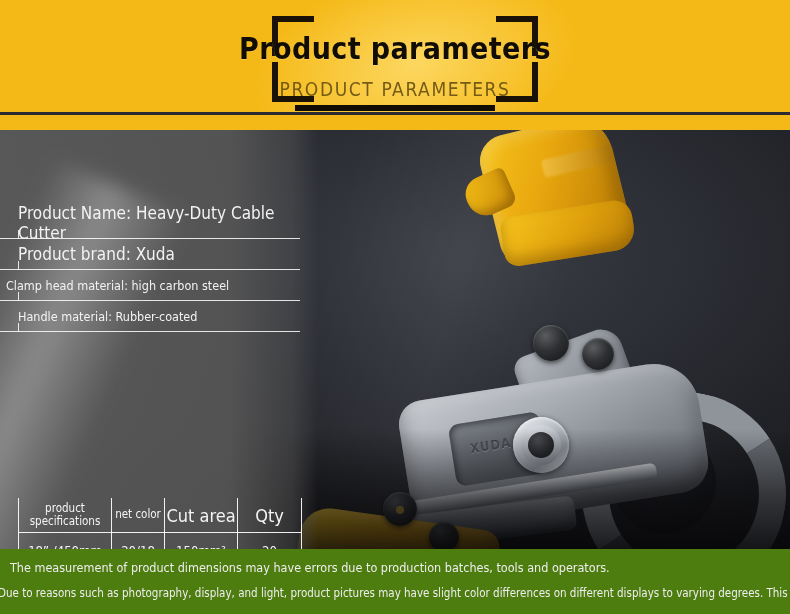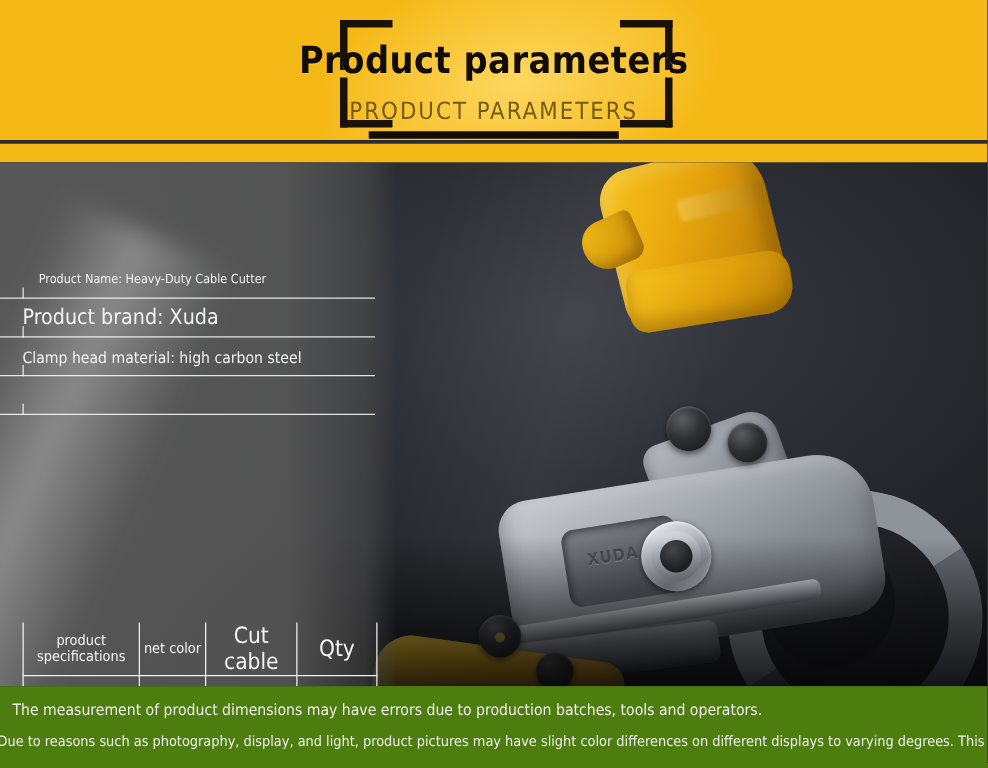--- a/index.html
+++ b/index.html
@@ -234,23 +234,23 @@
     border-bottom:1px solid rgba(255,255,255,.85);
     box-sizing:border-box;
     color:#f2f2f2;
     font-family:"DejaVu Sans Condensed","Liberation Sans",sans-serif;
     display:flex;align-items:center;
   }
   .spec-row .tick{
     position:absolute;left:18px;bottom:-1px;width:1px;height:9px;
     background:rgba(255,255,255,.85);
   }
-  .sr-1{height:31px;padding-left:31px;width:300px;font-size:10px;}
+  .sr-1{height:31px;padding-left:18px;width:300px;font-size:17px;}
   .sr-2{height:31px;padding-left:18px;width:300px;font-size:17px;text-align:right;}
-  .sr-3{height:31px;padding-left:18px;width:300px;font-size:12.5px;}
+  .sr-3{height:31px;padding-left:6px;width:300px;font-size:12.5px;}
   .sr-4{height:31px;padding-left:18px;width:300px;font-size:12.5px;}
   .sr-5{height:27px;padding-left:6px;width:318px;font-size:12.5px;border-bottom:none;}
 
   
   .spec-table{
     position:absolute;left:18px;top:368px;width:279px;
     border-collapse:collapse;
     table-layout:fixed;
     padding-left:47px;
   }
@@ -364,33 +364,34 @@
       </div>
       <div class="spec-row sr-2">
         <span>Product brand: Xuda</span>
         <span class="tick"></span>
       </div>
       <div class="spec-row sr-3">
         <span>Clamp head material: high carbon steel</span>
         <span class="tick"></span>
       </div>
       <div class="spec-row sr-4">
+        <span>Handle material: Rubber-coated</span>
         <span class="tick"></span>
       </div>
     </div>
 
     <table class="spec-table">
       <thead>
         <tr>
           <th class="col-a th-small">
             <span>product</span><br>
             <span>specifications</span>
           </th>
           <th class="col-b th-small">net color</th>
-          <th class="col-c th-big">Cut cable</th>
+          <th class="col-c th-big">Cut area</th>
           <th class="col-d th-big">Qty</th>
         </tr>
       </thead>
       <tbody>
         <tr>
           <td class="col-a">18”  /450mm</td>
           <td class="col-b">20/18</td>
           <td class="col-c">150mm²</td>
           <td class="col-d">20</td>
         </tr>

